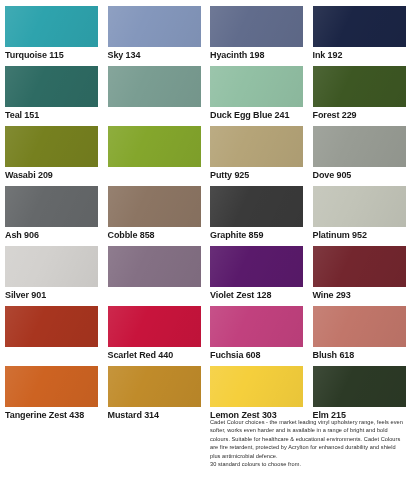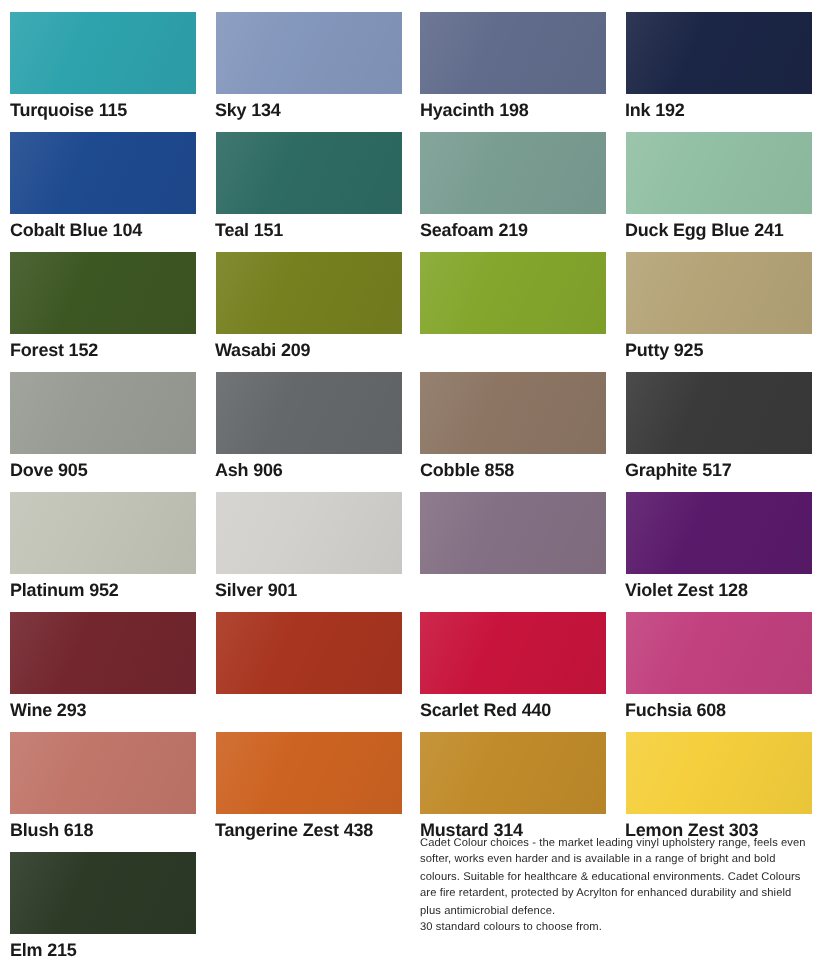--- a/index.html
+++ b/index.html
@@ -100,38 +100,33 @@
       </div>
       <div class="cell">
         <div class="swatch" style="background: rgb(97, 108, 140);"></div>
         <div class="swatch-label">Hyacinth 198</div>
       </div>
       <div class="cell">
         <div class="swatch" style="background: rgb(27, 37, 69);"></div>
         <div class="swatch-label">Ink 192</div>
       </div>
       <div class="cell">
-        <div class="swatch" style="background: rgb(30, 74, 143);"></div>
-        <div class="swatch-label">Cobalt Blue 104</div>
-      </div>
-      <div class="cell">
         <div class="swatch" style="background: rgb(46, 107, 99);"></div>
         <div class="swatch-label">Teal 151</div>
       </div>
       <div class="cell">
         <div class="swatch" style="background: rgb(122, 157, 146);"></div>
-        <div class="swatch-label">Seafoam 219</div>
       </div>
       <div class="cell">
         <div class="swatch" style="background: rgb(146, 192, 164);"></div>
         <div class="swatch-label">Duck Egg Blue 241</div>
       </div>
       <div class="cell">
         <div class="swatch" style="background: rgb(61, 87, 35);"></div>
-        <div class="swatch-label">Forest 152</div>
+        <div class="swatch-label">Forest 229</div>
       </div>
       <div class="cell">
         <div class="swatch" style="background: rgb(118, 128, 31);"></div>
         <div class="swatch-label">Wasabi 209</div>
       </div>
       <div class="cell">
         <div class="swatch" style="background: rgb(132, 166, 44);"></div>
       </div>
       <div class="cell">
         <div class="swatch" style="background: rgb(181, 164, 120);"></div>
@@ -144,21 +139,21 @@
       <div class="cell">
         <div class="swatch" style="background: rgb(101, 104, 106);"></div>
         <div class="swatch-label">Ash 906</div>
       </div>
       <div class="cell">
         <div class="swatch" style="background: rgb(140, 117, 99);"></div>
         <div class="swatch-label">Cobble 858</div>
       </div>
       <div class="cell">
         <div class="swatch" style="background: rgb(58, 58, 58);"></div>
-        <div class="swatch-label">Graphite 517</div>
+        <div class="swatch-label">Graphite 859</div>
       </div>
       <div class="cell">
         <div class="swatch" style="background: rgb(194, 196, 184);"></div>
         <div class="swatch-label">Platinum 952</div>
       </div>
       <div class="cell">
         <div class="swatch" style="background: rgb(211, 209, 206);"></div>
         <div class="swatch-label">Silver 901</div>
       </div>
       <div class="cell">

